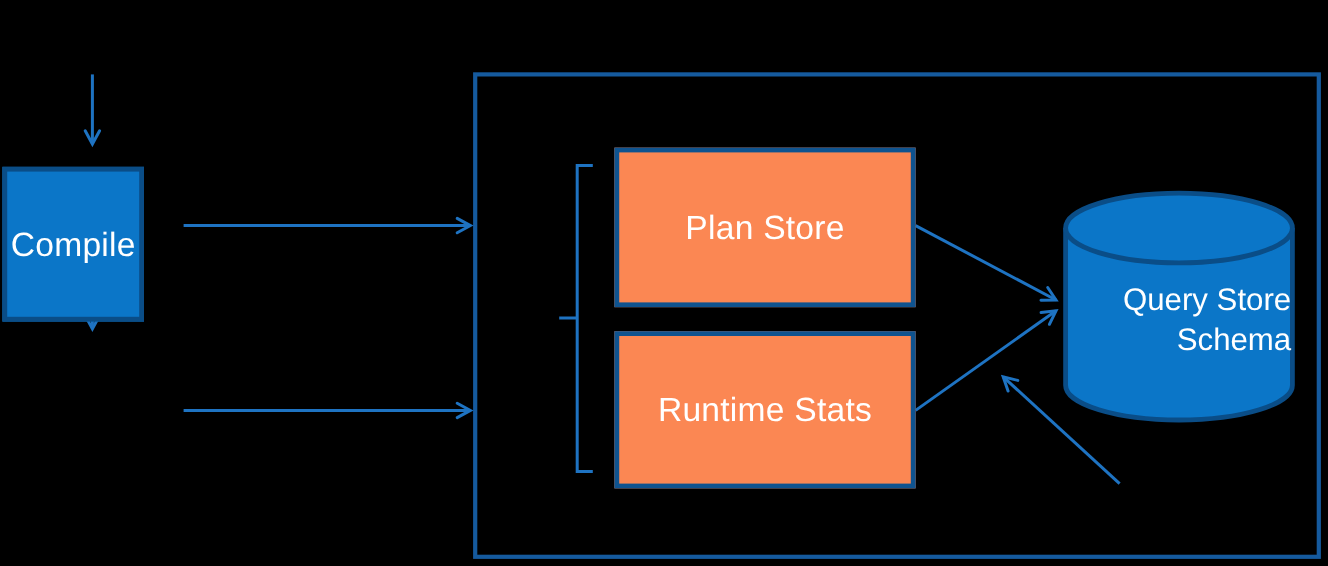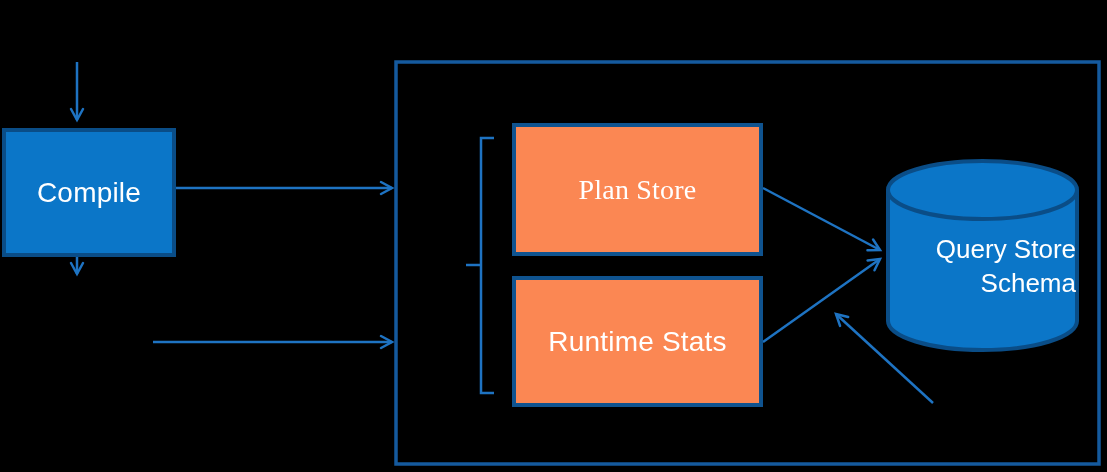--- a/index.html
+++ b/index.html
@@ -18,23 +18,23 @@
     font-size:28px;font-weight:400;letter-spacing:0.2px;
   }
   .blue-node{
     background:var(--blue-fill,#0B76C8);
     border:4px solid var(--blue-border,#0A4D87);
   }
   .orange-node{
     background:var(--orange-fill,#FB8753);
     border:4px solid var(--orange-border,#0F538F);
   }
-  #compile{left:2px;top:128px;width:174px;height:129px;}
+  #compile{left:2px;top:139px;width:118px;height:129px;}
   #execute{left:2px;top:277px;width:149px;height:129px;}
-  #plan-store{left:512px;top:123px;width:251px;height:133px;font-family:Liberation Serif, serif;}
+  #plan-store{left:512px;top:123px;width:251px;height:133px;}
   #runtime-stats{left:512px;top:276px;width:251px;height:131px;}
   .cyl-label{
     position:absolute;left:890px;top:232px;width:186px;
     color:var(--text,#fff);font-size:26px;line-height:1.32;
     text-align:right;white-space:pre-line;
   }
 </style>
 </head>
 <body>
 

